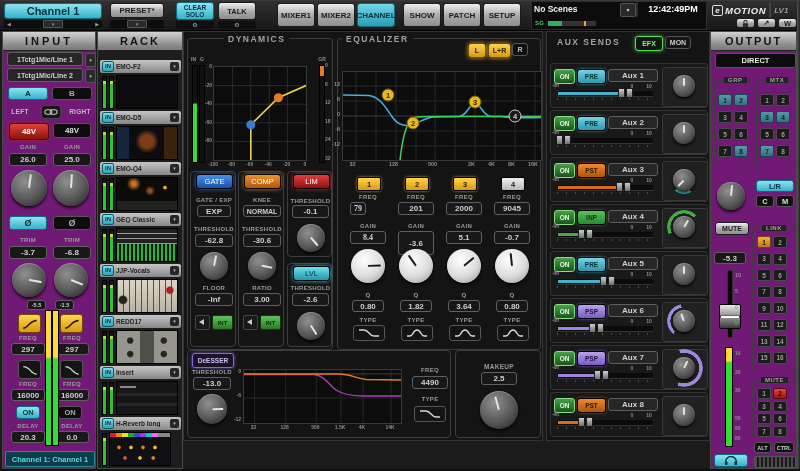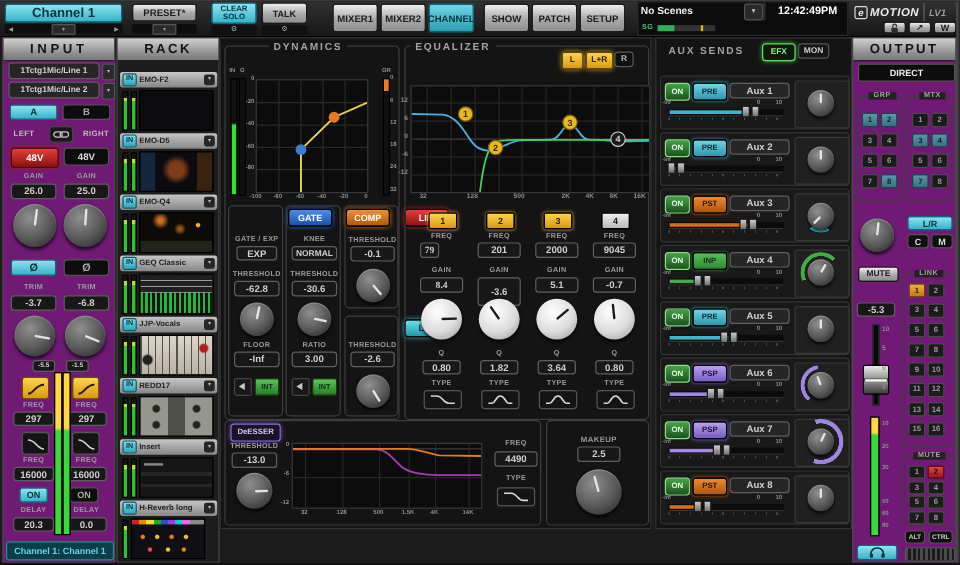--- a/index.html
+++ b/index.html
@@ -37,21 +37,21 @@
   .thumb{width:60px;height:32px;border:1px solid #000;background:#0c0c0e;}
   .t0{background:#0b0b0e radial-gradient(circle at 22% 52%,#f0b324 1.3px,transparent 2.3px),radial-gradient(circle at 42% 50%,#f0b324 1.3px,transparent 2.3px),radial-gradient(circle at 62% 52%,#f0b324 1.3px,transparent 2.3px),radial-gradient(circle at 82% 50%,#f0b324 1.3px,transparent 2.3px),linear-gradient(0deg,#1d1d22 0 25%,transparent 25%);}
   .t1{background:radial-gradient(circle at 50% 45%,rgba(220,100,30,.55) 18%,transparent 34%),linear-gradient(90deg,#16263e 0 20%,#0b0b10 20% 78%,#3a230e 78%),#0b0b10;}
   .t2{background:radial-gradient(circle at 28% 18%,rgba(235,130,40,.85) 2px,transparent 7px),radial-gradient(circle at 55% 40%,rgba(235,130,40,.6) 1.5px,transparent 5px),radial-gradient(circle at 80% 30%,#f0b324 1.3px,transparent 2.3px),linear-gradient(0deg,#23231d 0 28%,transparent 28%),#0d0b08;}
   .t3{background-image:repeating-linear-gradient(0deg,#9a9a9a 0 1px,#202020 1px 5px),repeating-linear-gradient(90deg,#28b438 0 2px,#09140a 2px 4px);background-size:100% 48%,100% 100%;background-position:0 0,0 100%;background-repeat:no-repeat;background-color:#0a120a;}
   .t4{background:radial-gradient(circle at 88% 32%,#b02020 3px,transparent 4.5px),radial-gradient(circle at 10% 62%,#23231d 3.5px,transparent 5px),repeating-linear-gradient(90deg,#55504a 0 1px,transparent 1px 6px),linear-gradient(#dcd6ca,#b8b2a4);}
   .t5{background:radial-gradient(circle at 22% 30%,#25251f 2.6px,transparent 3.8px),radial-gradient(circle at 22% 72%,#25251f 2.6px,transparent 3.8px),radial-gradient(circle at 78% 30%,#25251f 2.6px,transparent 3.8px),radial-gradient(circle at 78% 72%,#25251f 2.6px,transparent 3.8px),linear-gradient(90deg,#96968e 0 38%,#50504a 38% 62%,#96968e 62%);}
   .t6{background:linear-gradient(90deg,#8a8a8a 0 26%,transparent 26%) 3px 4px/100% 2px no-repeat,repeating-linear-gradient(0deg,#262626 0 3px,#141414 3px 10px) 0 55%/100% 45% no-repeat,#161616;}
   .t7{background:linear-gradient(90deg,#c23 0 10%,#e80 10% 20%,#ed3 20% 30%,#2a2 30% 40%,#25c 40% 50%,#a3e 50% 60%,#0cc 60% 70%,#e6e 70% 80%,#888 80%) 0 0/100% 4px no-repeat,radial-gradient(circle at 15% 45%,#e88020 1.3px,transparent 2.3px),radial-gradient(circle at 35% 45%,#f0c030 1.3px,transparent 2.3px),radial-gradient(circle at 55% 45%,#e88020 1.3px,transparent 2.3px),radial-gradient(circle at 75% 45%,#f0c030 1.3px,transparent 2.3px),radial-gradient(circle at 25% 78%,#e05050 1.3px,transparent 2.3px),radial-gradient(circle at 50% 78%,#f0c030 1.3px,transparent 2.3px),radial-gradient(circle at 72% 78%,#e88020 1.3px,transparent 2.3px),#101014;}
   
-  .stripbtn{position:absolute;left:5px;top:2px;width:35px;height:13px;border-radius:3px;font-size:7.5px;font-weight:bold;color:#fff;display:flex;align-items:center;justify-content:center;border:1px solid #000;margin-left:44px;}
+  .stripbtn{position:absolute;left:5px;top:2px;width:35px;height:13px;border-radius:3px;font-size:7.5px;font-weight:normal;color:#fff;display:flex;align-items:center;justify-content:center;border:1px solid #000;}
   .spkr{position:absolute;width:13px;height:13px;background:#181818;border:1px solid #444;border-radius:2px;}
   .spkr::after{content:"";position:absolute;left:3px;top:3px;border-top:3px solid transparent;border-bottom:3px solid transparent;border-right:5px solid #c8c8c8;}
   .intbtn{position:absolute;width:19px;height:13px;background:linear-gradient(#5cc45c,#2a7a2a);border:1px solid #0e3a0e;border-radius:2px;color:#063306;font-size:6px;font-weight:bold;display:flex;align-items:center;justify-content:center;}
   .btab{position:absolute;width:22px;height:12px;border-radius:2px;font-size:7.5px;font-weight:bold;display:flex;align-items:center;justify-content:center;border:1px solid #000;}
   .btab.y{background:linear-gradient(#ffd34d,#d89a10);color:#2e2200;box-shadow:0 0 3px #c89a2a;}
   .btab.w{background:linear-gradient(#f0f0f0,#b8b8b8);color:#222;}
   .typebox{position:absolute;width:30px;height:14px;background:#141414;border:1px solid #555;border-radius:3px;display:flex;align-items:center;justify-content:center;}
   
   .auxrow{position:absolute;left:3px;width:158px;height:45px;border:1px solid #333;border-radius:3px;background:#191919;box-sizing:border-box;}
   .onbtn{position:absolute;background:linear-gradient(#47a047,#1d521d);border:1px solid #86e086;border-radius:3px;color:#dcffdc;font-size:6.5px;font-weight:bold;display:flex;align-items:center;justify-content:center;}

